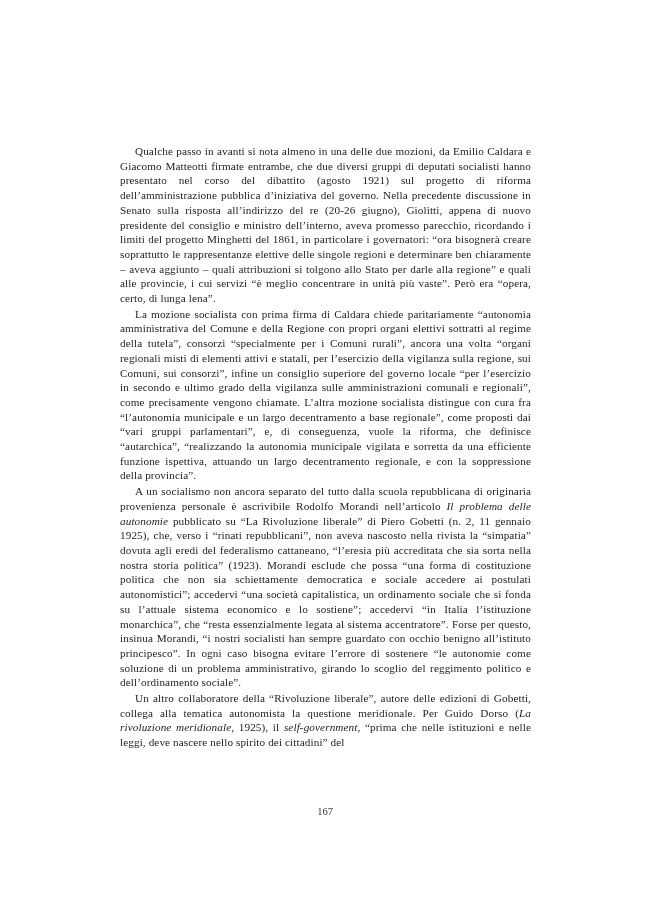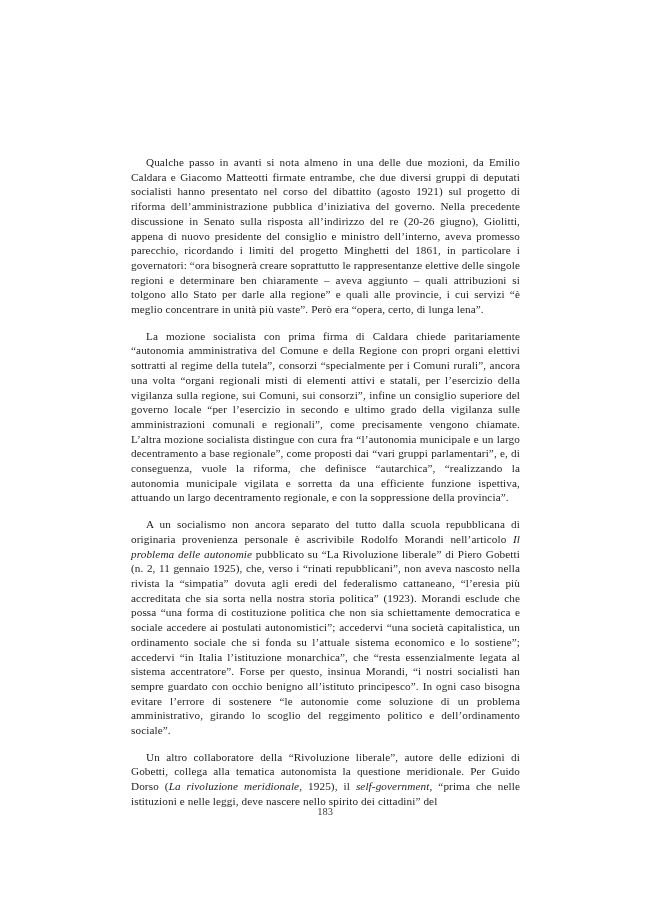--- a/index.html
+++ b/index.html
@@ -20,21 +20,21 @@
     top: 143px;
     width: 413px;
     font-family: "Liberation Serif", "DejaVu Serif", serif;
     font-size: 11.2px;
     line-height: 14.7px;
     color: #1d1d1d;
     text-align: justify;
     letter-spacing: 0.1px;
   }
   .text-block p {
-    margin: 12px;
+    margin: 1px;
     padding: 0;
     text-indent: 15px;
   }
   .text-block .it {
     font-style: italic;
   }
   .page-number {
     position: absolute;
     top: 806px;
     left: 0;
@@ -48,14 +48,14 @@
 </head>
 <body>
 
 <div class="book-page">
   <div class="text-block">
       <p><span>Qualche passo in avanti si nota almeno in una delle due mozioni, da Emilio Caldara e Giacomo Matteotti firmate entrambe, che due diversi gruppi di deputati socialisti hanno presentato nel corso del dibattito (agosto 1921) sul progetto di riforma dell’amministrazione pubblica d’iniziativa del governo. Nella precedente discussione in Senato sulla risposta all’indirizzo del re (20-26 giugno), Giolitti, appena di nuovo presidente del consiglio e ministro dell’interno, aveva promesso parecchio, ricordando i limiti del progetto Minghetti del 1861, in particolare i governatori: “ora bisognerà creare soprattutto le rappresentanze elettive delle singole regioni e determinare ben chiaramente – aveva aggiunto – quali attribuzioni si tolgono allo Stato per darle alla regione” e quali alle provincie, i cui servizi “è meglio concentrare in unità più vaste”. Però era “opera, certo, di lunga lena”.</span></p>
       <p><span>La mozione socialista con prima firma di Caldara chiede paritariamente “autonomia amministrativa del Comune e della Regione con propri organi elettivi sottratti al regime della tutela”, consorzi “specialmente per i Comuni rurali”, ancora una volta “organi regionali misti di elementi attivi e statali, per l’esercizio della vigilanza sulla regione, sui Comuni, sui consorzi”, infine un consiglio superiore del governo locale “per l’esercizio in secondo e ultimo grado della vigilanza sulle amministrazioni comunali e regionali”, come precisamente vengono chiamate. L’altra mozione socialista distingue con cura fra “l’autonomia municipale e un largo decentramento a base regionale”, come proposti dai “vari gruppi parlamentari”, e, di conseguenza, vuole la riforma, che definisce “autarchica”, “realizzando la autonomia municipale vigilata e sorretta da una efficiente funzione ispettiva, attuando un largo decentramento regionale, e con la soppressione della provincia”.</span></p>
       <p><span>A un socialismo non ancora separato del tutto dalla scuola repubblicana di originaria provenienza personale è ascrivibile Rodolfo Morandi nell’articolo </span><span class="it">Il problema delle autonomie</span><span> pubblicato su “La Rivoluzione liberale” di Piero Gobetti (n. 2, 11 gennaio 1925), che, verso i “rinati repubblicani”, non aveva nascosto nella rivista la “simpatia” dovuta agli eredi del federalismo cattaneano, “l’eresia più accreditata che sia sorta nella nostra storia politica” (1923). Morandi esclude che possa “una forma di costituzione politica che non sia schiettamente democratica e sociale accedere ai postulati autonomistici”; accedervi “una società capitalistica, un ordinamento sociale che si fonda su l’attuale sistema economico e lo sostiene”; accedervi “in Italia l’istituzione monarchica”, che “resta essenzialmente legata al sistema accentratore”. Forse per questo, insinua Morandi, “i nostri socialisti han sempre guardato con occhio benigno all’istituto principesco”. In ogni caso bisogna evitare l’errore di sostenere “le autonomie come soluzione di un problema amministrativo, girando lo scoglio del reggimento politico e dell’ordinamento sociale”.</span></p>
       <p><span>Un altro collaboratore della “Rivoluzione liberale”, autore delle edizioni di Gobetti, collega alla tematica autonomista la questione meridionale. Per Guido Dorso (</span><span class="it">La rivoluzione meridionale</span><span>, 1925), il </span><span class="it">self-government</span><span>, “prima che nelle istituzioni e nelle leggi, deve nascere nello spirito dei cittadini” del</span></p>
     </div>
-  <div class="page-number">183</div>
+  <div class="page-number">167</div>
 </div>
 
 </body></html>

